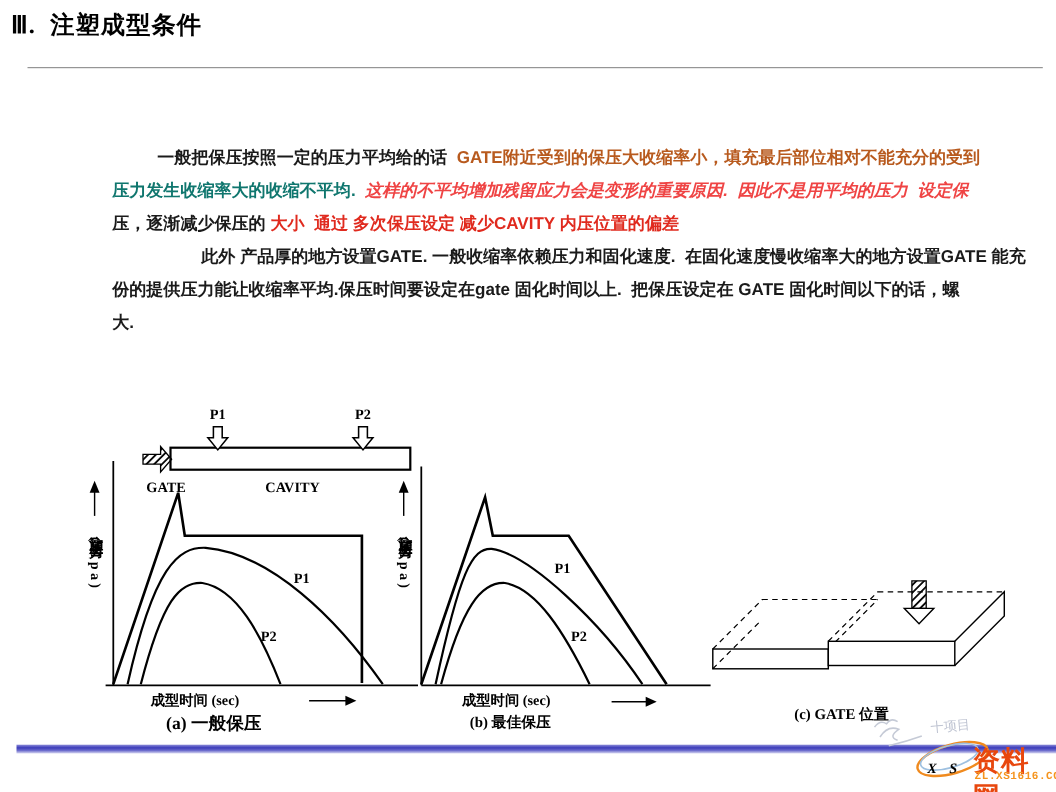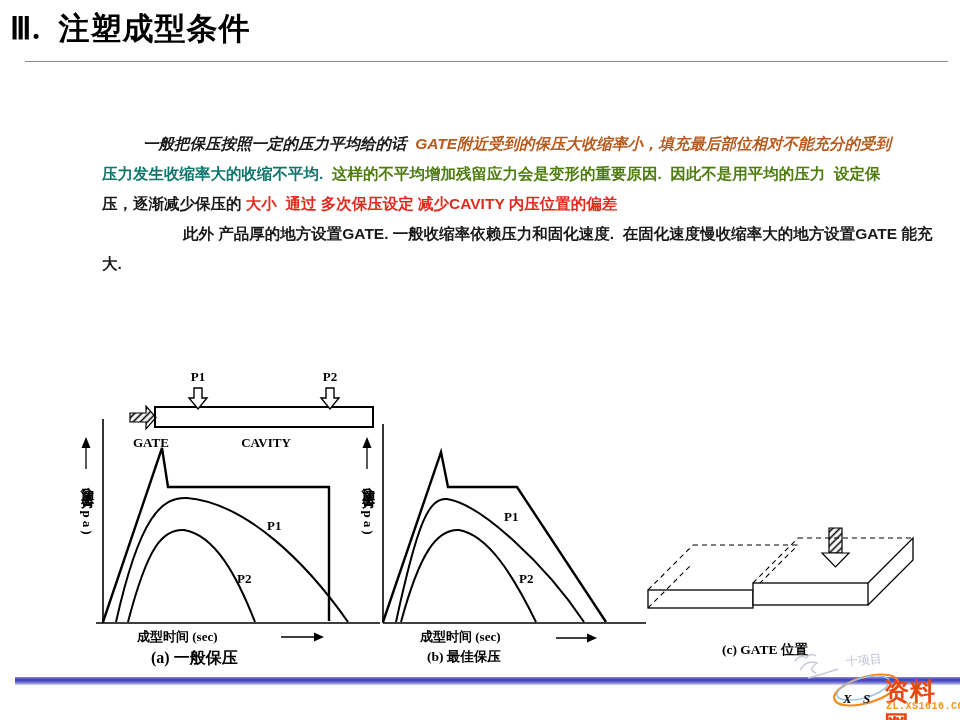--- a/index.html
+++ b/index.html
@@ -1,19 +1,19 @@
 <!DOCTYPE html>
 <html><head>
 <meta charset="utf-8">
 <style>
   html,body{margin:0;padding:0;background:#e8e8e8;}
   .slide{position:relative;width:960px;height:720px;background:#ffffff;overflow:hidden;
          font-family:"Liberation Sans",sans-serif;}
   .title{position:absolute;left:10px;top:8px;font-family:"Liberation Serif",serif;
-         font-weight:bold;font-size:31px;color:#000;white-space:pre;letter-spacing:1px;}
+         font-weight:bold;font-size:22px;color:#000;white-space:pre;letter-spacing:1px;}
   .rule{position:absolute;left:25px;top:61px;width:923px;border-top:1.5px solid #8a8a8a;}
   .heading{position:absolute;left:95px;top:101px;font-size:18px;font-weight:bold;color:#101010;}
   .lines{position:absolute;left:102px;top:129px;width:840px;font-weight:bold;
          font-size:15.5px;line-height:30px;color:#1a1a1a;}
   .tline{white-space:pre;}
   .vlabel{position:absolute;writing-mode:vertical-rl;text-orientation:mixed;
           font-weight:bold;font-size:13px;font-family:"Liberation Serif",serif;
           letter-spacing:3px;color:#000;}
   .axlabel,.caption{position:absolute;font-weight:bold;font-size:13px;white-space:pre;
           font-family:"Liberation Serif",serif;color:#000;}
@@ -31,24 +31,25 @@
 </style>
 </head>
 <body>
 
 <div class="slide">
 
   <div class="title">Ⅲ.  注塑成型条件</div>
   <div class="rule"></div>
 
   <div class="lines" id="body-lines">
-      <div class="tline" style="padding-left: 41px; font-style: italic;"><span style="color: rgb(26, 26, 26);">一般把保压按照一定的压力平均给的话  </span><span style="color: rgb(184, 90, 30);">GATE附近受到的保压大收缩率小，填充最后部位相对不能充分的受到</span></div>
-      <div class="tline"><span style="color: #0f766e;">压力发生收缩率大的收缩不平均. </span><span style="color: #4d7c0f;"> 这样的不平均增加残留应力会是变形的重要原因.  因此不是用平均的压力  设定保</span></div>
+      <div class="tline" style="padding-left: 41px;"><span style="color: rgb(26, 26, 26);">一般把保压按照一定的压力平均给的话  </span><span style="color: rgb(184, 90, 30);">GATE附近受到的保压大收缩率小，填充最后部位相对不能充分的受到</span></div>
+      <div class="tline"><span style="color: #0f766e;">压力发生收缩率大的收缩不平均. </span><span style="color: #ef4444; font-style: italic;"> 这样的不平均增加残留应力会是变形的重要原因.  因此不是用平均的压力  设定保</span></div>
       <div class="tline"><span style="color: rgb(26, 26, 26);">压，逐渐减少保压的 </span><span style="color: rgb(224, 42, 30);">大小  通过 多次保压设定 减少CAVITY 内压位置的偏差</span></div>
       <div class="tline" style="padding-left: 41px;"><span style="color: rgb(26, 26, 26); margin-left: 40px;">此外 产品厚的地方设置GATE. 一般收缩率依赖压力和固化速度.  在固化速度慢收缩率大的地方设置GATE 能充</span></div>
+      <div class="tline"><span style="color: rgb(26, 26, 26);">份的提供压力能让收缩率平均.保压时间要设定在gate 固化时间以上.  把保压设定在 GATE 固化时间以下的话，螺</span></div>
       <div class="tline"><span style="color: rgb(26, 26, 26);">大.</span></div>
     </div>
 
   <div class="bottom-bar"></div>
 
   <svg width="960" height="720" viewBox="0 0 960 720">
     <defs>
       <pattern id="hatch" patternUnits="userSpaceOnUse" width="5" height="5" patternTransform="rotate(45)">
         <line x1="2.5" y1="0" x2="2.5" y2="5" stroke="#000" stroke-width="1.6"></line>
       </pattern>

